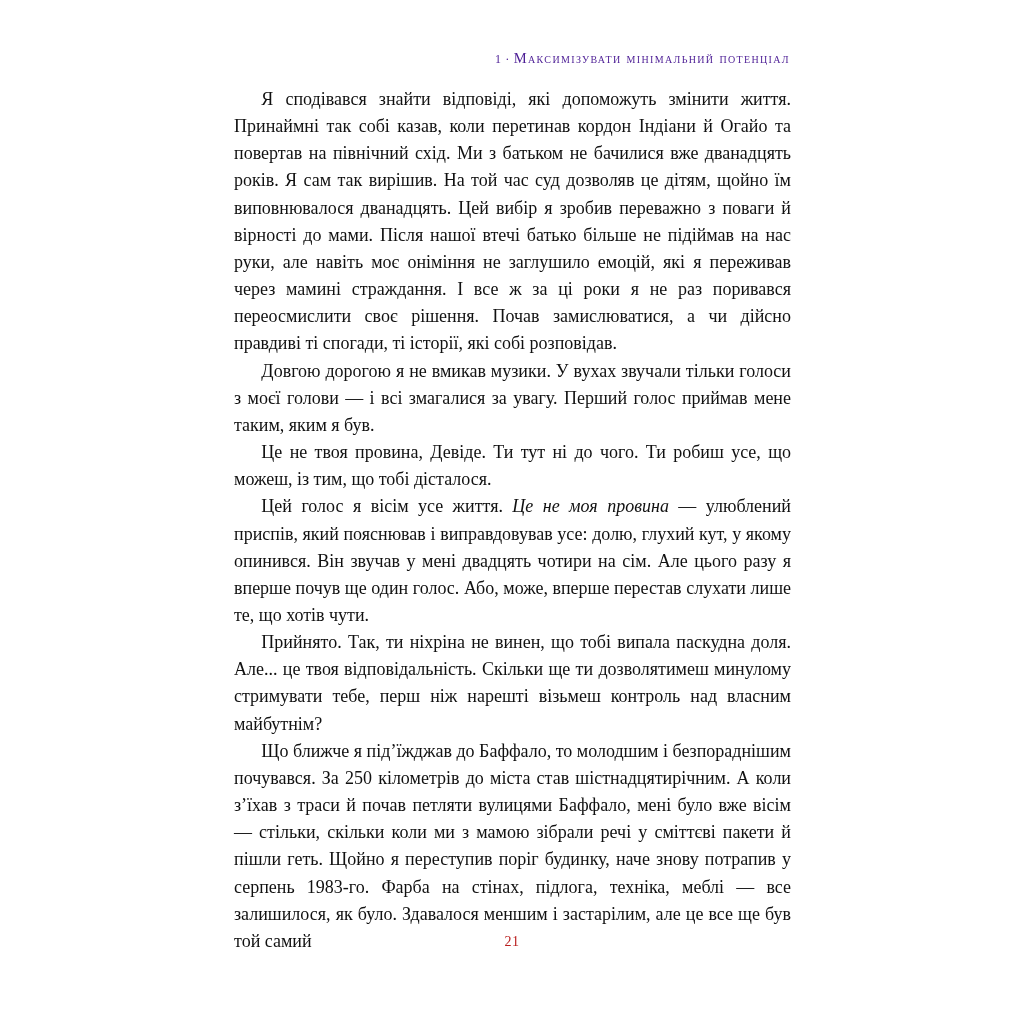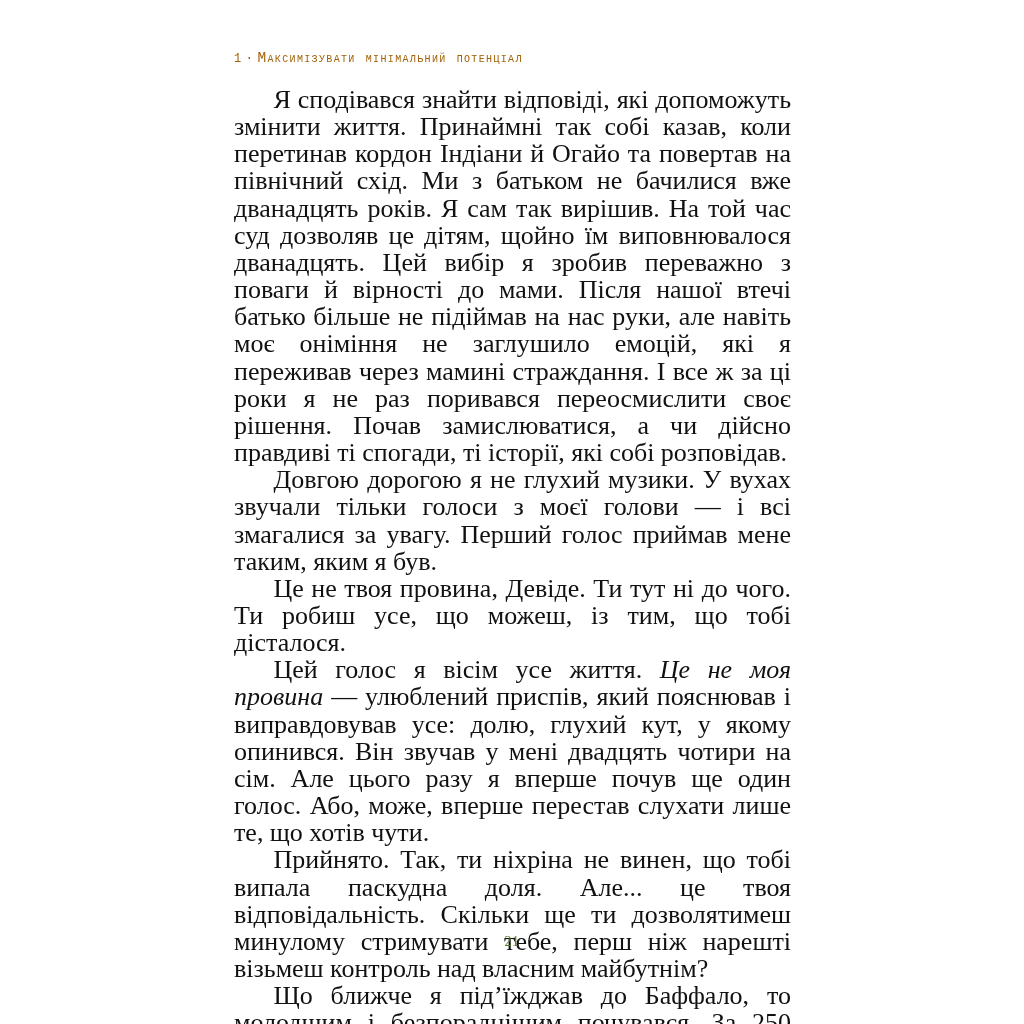--- a/index.html
+++ b/index.html
@@ -19,25 +19,25 @@
     color: #111111;
     box-sizing: border-box;
   }
 
   
   .running-head {
     position: absolute;
     left: 234px;
     top: 50px;
     width: 556px;
-    text-align: left;
-    font-family: Liberation Mono, monospace;
+    text-align: right;
+    font-family: Liberation Serif, serif;
     font-size: 12.5px;
     letter-spacing: 1.35px;
-    color: #a16207;
+    color: #4c1d95;
     white-space: nowrap;
   }
   .running-head .rh-num {
     font-size: 12px;
   }
   .running-head .rh-sep {
     margin: 0 3px;
   }
   .running-head .rh-title {
     font-variant: small-caps;
@@ -47,21 +47,21 @@
   
   .text-column {
     position: absolute;
     left: 234px;
     top: 86px;
     width: 557px;
   }
 
   .para {
     margin: 0;
-    font-size: 26px;
+    font-size: 18px;
     line-height: 27.15px;
     text-align: justify;
     text-align-last: left;
     text-indent: 1.52em;
     hyphens: manual;
     word-spacing: -0.002em;
   }
 
   .para.italic {
   }
@@ -70,36 +70,36 @@
   }
 
   
   .folio {
     position: absolute;
     left: 234px;
     top: 934px;
     width: 556px;
     text-align: center;
     font-size: 14px;
-    color: #4d7c0f;
+    color: #b91c1c;
     letter-spacing: 0.4px;
   }
 </style>
 </head>
 <body>
 
 <div class="page">
 
   <div class="running-head">
     <span class="rh-num">1</span><span class="rh-sep">·</span><span class="rh-title">Максимізувати мінімальний потенціал</span>
   </div>
 
   <div class="text-column">
     <p class="para">Я сподівався знайти відповіді, які допоможуть змінити життя. Принаймні так собі казав, коли перетинав кордон Індіани й Огайо та повертав на північний схід. Ми з батьком не бачилися вже дванадцять років. Я сам так вирішив. На той час суд дозволяв це дітям, щойно їм виповнювалося дванадцять. Цей вибір я зробив переважно з поваги й вірності до мами. Після нашої втечі батько більше не підіймав на нас руки, але навіть моє оніміння не заглушило емоцій, які я переживав через мамині страждання. І все ж за ці роки я не раз поривався переосмислити своє рішення. Почав замислюватися, а чи дійсно правдиві ті спогади, ті історії, які собі розповідав.</p>
-    <p class="para">Довгою дорогою я не глухий музики. У вухах звучали тільки голоси з моєї голови — і всі змагалися за увагу. Перший голос приймав мене таким, яким я був.</p>
+    <p class="para">Довгою дорогою я не вмикав музики. У вухах звучали тільки голоси з моєї голови — і всі змагалися за увагу. Перший голос приймав мене таким, яким я був.</p>
     <p class="para italic">Це не твоя провина, Девіде. Ти тут ні до чого. Ти робиш усе, що можеш, із тим, що тобі дісталося.</p>
     <p class="para">
       <span>Цей голос я вісім усе життя. </span><em>Це не моя провина</em><span> — улюблений приспів, який пояснював і виправдовував усе: долю, глухий кут, у якому опинився. Він звучав у мені двадцять чотири на сім. Але цього разу я вперше почув ще один голос. Або, може, вперше перестав слухати лише те, що хотів чути.</span>
     </p>
     <p class="para italic">Прийнято. Так, ти ніхріна не винен, що тобі випала паскудна доля. Але... це твоя відповідальність. Скільки ще ти дозволятимеш минулому стримувати тебе, перш ніж нарешті візьмеш контроль над власним майбутнім?</p>
     <p class="para">Що ближче я під’їжджав до Баффало, то молодшим і безпораднішим почувався. За 250 кілометрів до міста став шістнадцятирічним. А коли з’їхав з траси й почав петляти вулицями Баффало, мені було вже вісім — стільки, скільки коли ми з мамою зібрали речі у сміттєві пакети й пішли геть. Щойно я переступив поріг будинку, наче знову потрапив у серпень 1983-го. Фарба на стінах, підлога, техніка, меблі — все залишилося, як було. Здавалося меншим і застарілим, але це все ще був той самий</p>
   </div>
 
   <div class="folio">21</div>
 

